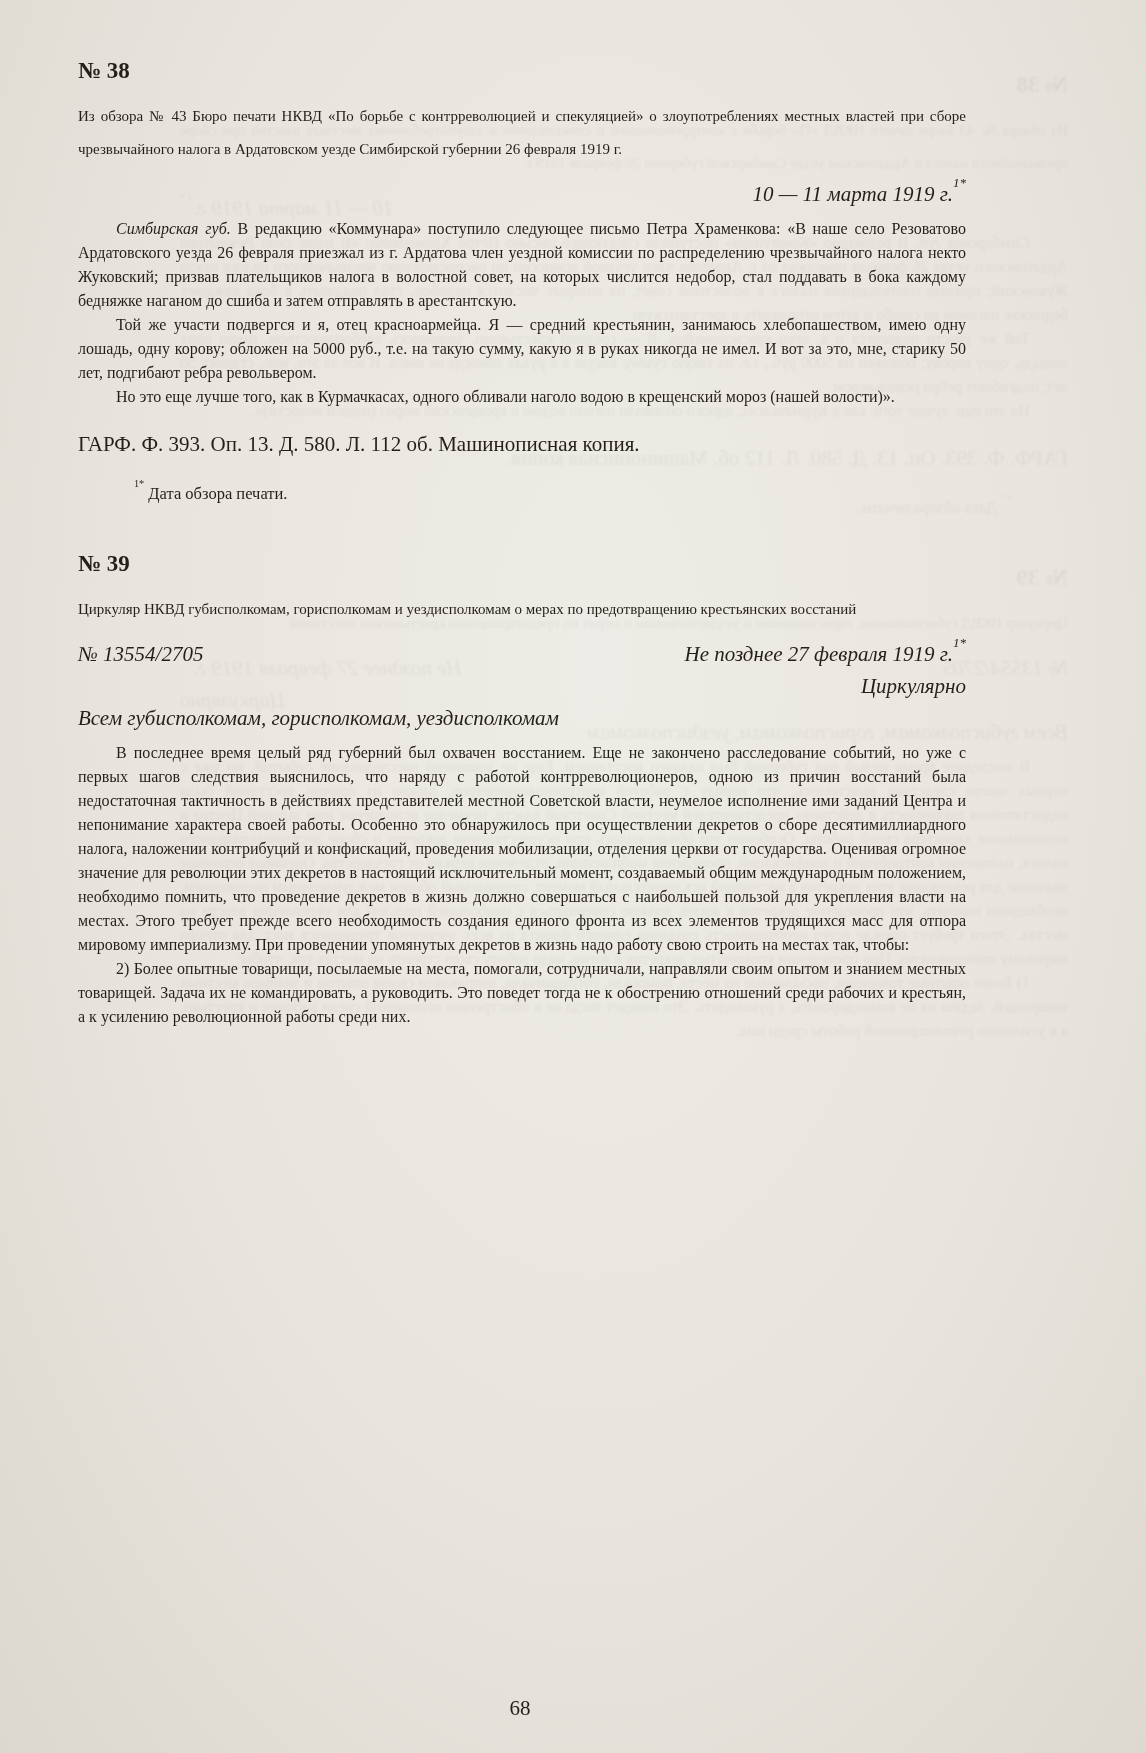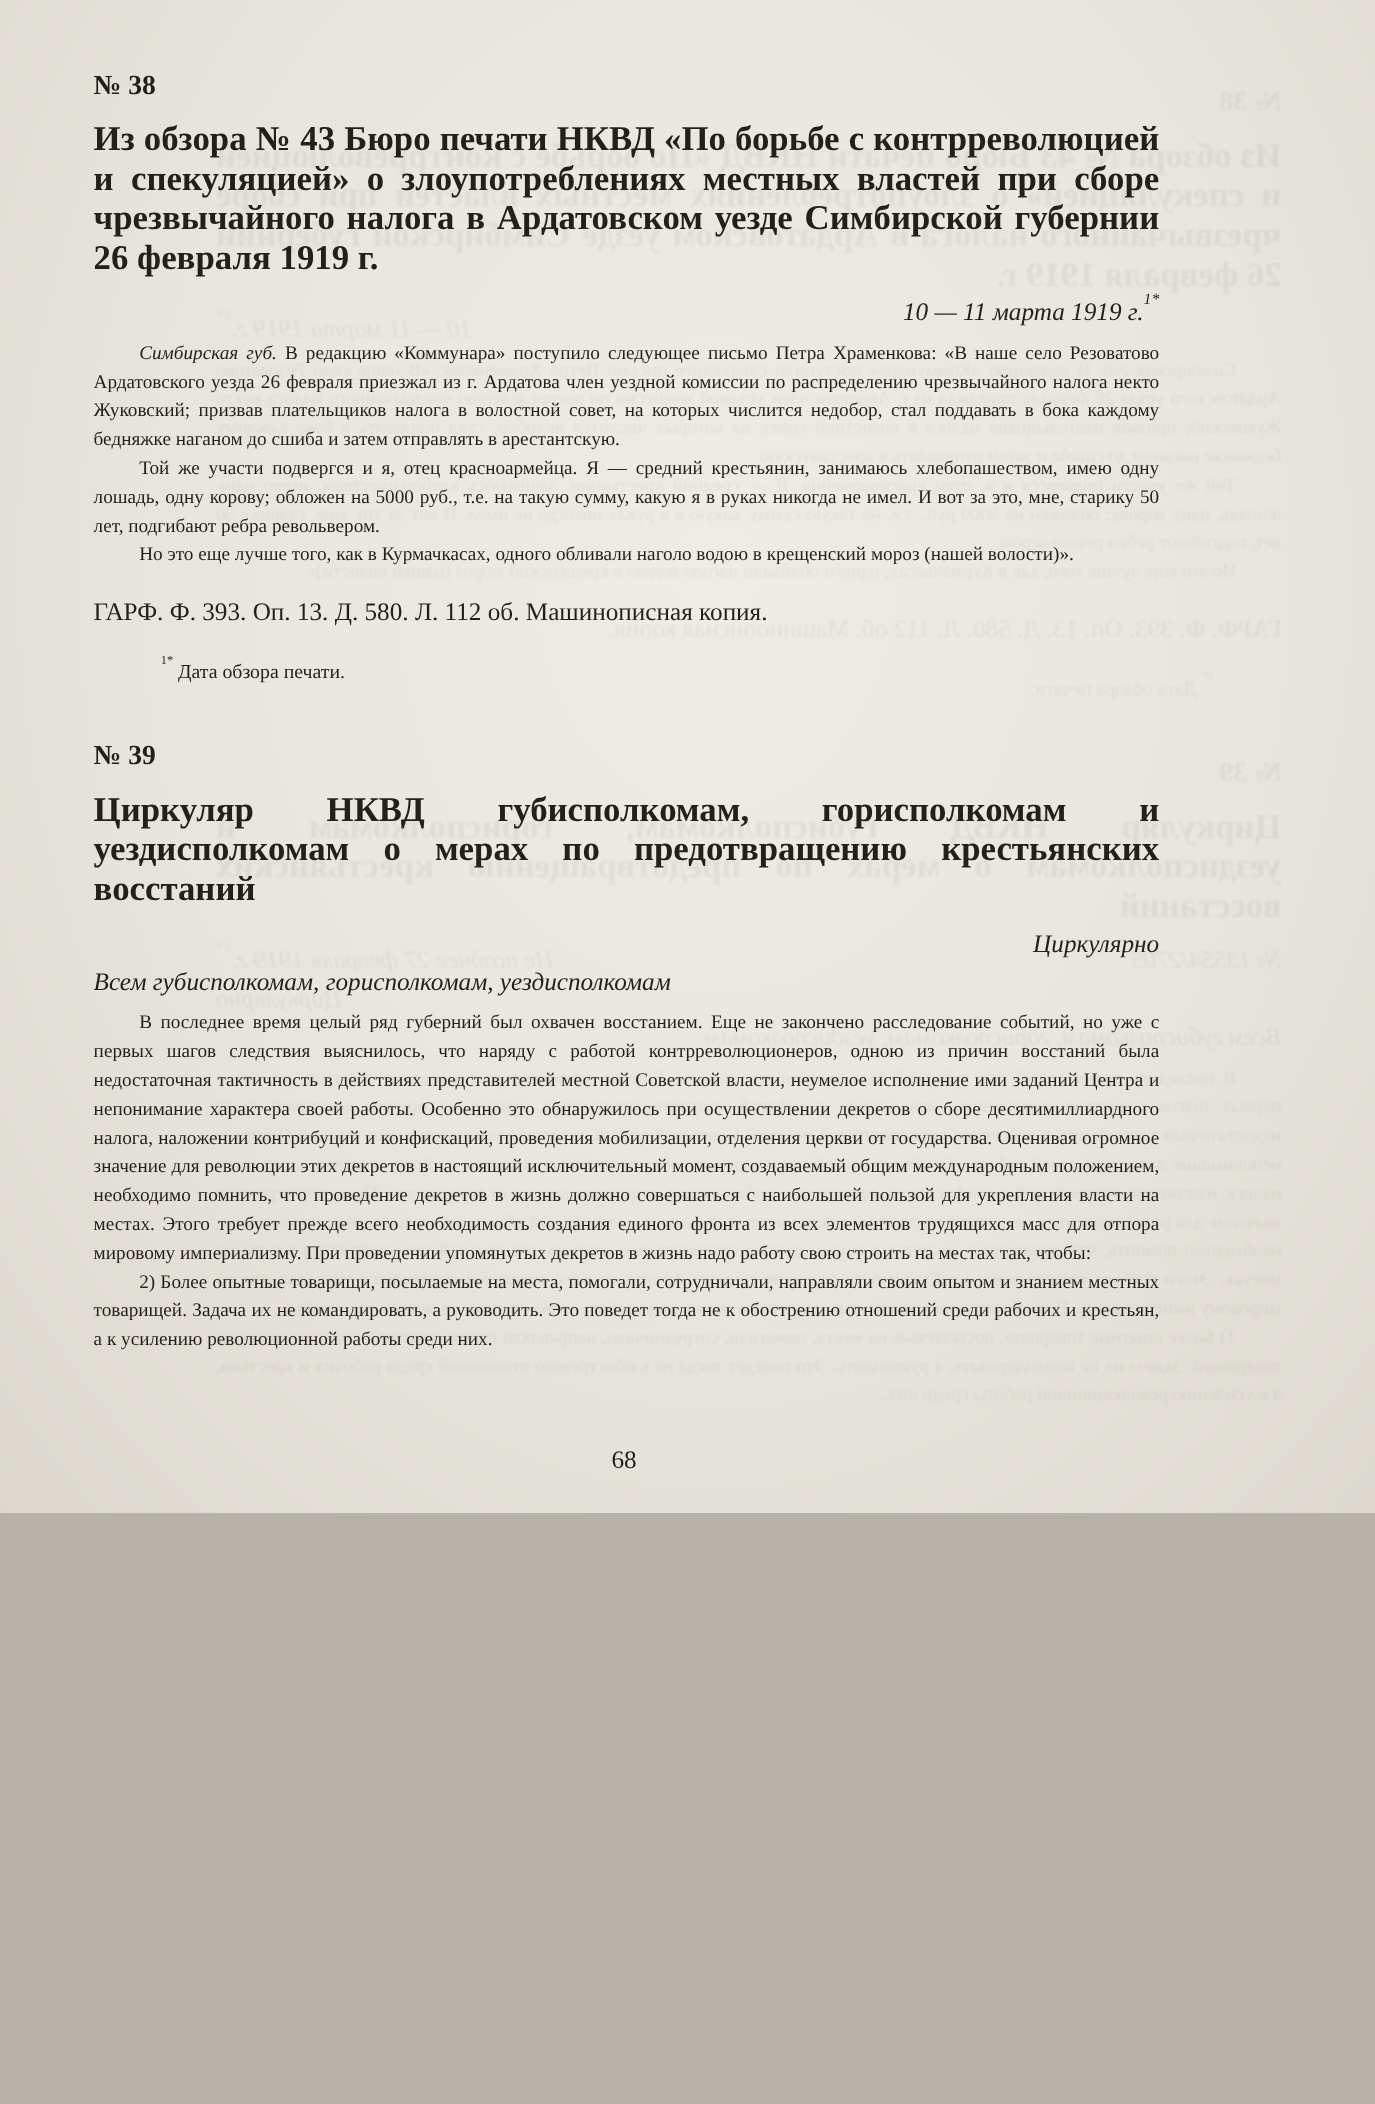--- a/index.html
+++ b/index.html
@@ -1,20 +1,20 @@
 <!DOCTYPE html>
 <html lang="ru"><head>
 <meta charset="utf-8">
 <style>
   * { margin:0; padding:0; box-sizing:border-box; }
   html, body { background:#b6b2aa; }
   .page {
     position:relative;
     width:1146px;
-    height:1261px;
+    height:1753px;
     margin:0 auto;
     background: radial-gradient(ellipse at 52% 38%, #eeece6 0%, #e8e5de 55%, #dcd8d0 100%);
     color:#241f1b;
     font-family:"Liberation Serif","DejaVu Serif",serif;
     overflow:hidden;
   }
   .content {
     position:relative;
     z-index:2;
     padding:56px 180px 0 78px;
@@ -32,22 +32,22 @@
     pointer-events:none;
     user-select:none;
   }
   .doc-number {
     font-size:23px;
     font-weight:bold;
     line-height:30px;
     margin-bottom:14px;
   }
   .doc-title {
-    font-size:29px;
-    font-weight:bold;
+    font-size:15px;
+    font-weight:normal;
     line-height:33px;
     text-align:justify;
     text-align-last:left;
     margin-bottom:13px;
   }
   .date-line {
     font-size:21px;
     font-style:italic;
     text-align:right;
     line-height:30px;
@@ -159,20 +159,24 @@
 
       <div class="archive-line">ГАРФ. Ф. 393. Оп. 13. Д. 580. Л. 112 об. Машинописная копия.</div>
 
       <div class="footnote-line"><sup class="fn">1*</sup> <span>Дата обзора печати.</span></div>
     </section>
 
     <section class="doc-section">
       <div class="doc-number">№ 39</div>
       <div class="doc-title">Циркуляр НКВД губисполкомам, горисполкомам и уездисполкомам о мерах по предотвращению крестьянских восстаний</div>
 
+      <div class="meta-row">
+        <span>№ 13554/2705</span>
+        <span><span>Не позднее 27 февраля 1919 г.</span><sup class="fn">1*</sup></span>
+      </div>
       <div class="circular-line">Циркулярно</div>
       <div class="addressees-line">Всем губисполкомам, горисполкомам, уездисполкомам</div>
 
       <p class="body-par">В последнее время целый ряд губерний был охвачен восстанием. Еще не закончено расследование событий, но уже с первых шагов следствия выяснилось, что наряду с работой контрреволюционеров, одною из причин восстаний была недостаточная тактичность в действиях представителей местной Советской власти, неумелое исполнение ими заданий Центра и непонимание характера своей работы. Особенно это обнаружилось при осуществлении декретов о сборе десятимиллиардного налога, наложении контрибуций и конфискаций, проведения мобилизации, отделения церкви от государства. Оценивая огромное значение для революции этих декретов в настоящий исключительный момент, создаваемый общим международным положением, необходимо помнить, что проведение декретов в жизнь должно совершаться с наибольшей пользой для укрепления власти на местах. Этого требует прежде всего необходимость создания единого фронта из всех элементов трудящихся масс для отпора мировому империализму. При проведении упомянутых декретов в жизнь надо работу свою строить на местах так, чтобы:</p>
       <p class="body-par">2) Более опытные товарищи, посылаемые на места, помогали, сотрудничали, направляли своим опытом и знанием местных товарищей. Задача их не командировать, а руководить. Это поведет тогда не к обострению отношений среди рабочих и крестьян, а к усилению революционной работы среди них.</p>
     </section>
 
   </div>
 
   <div class="page-footer">68</div>

